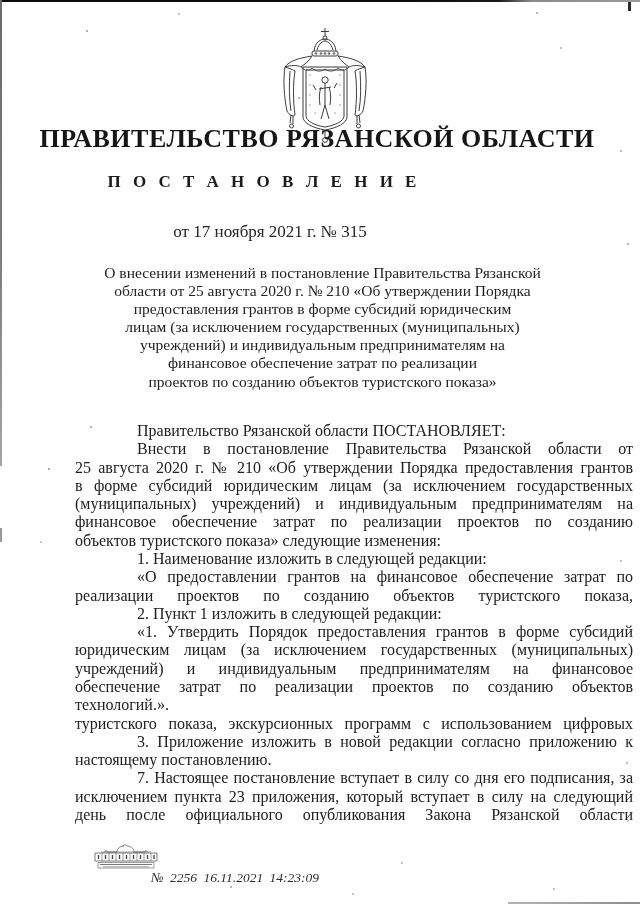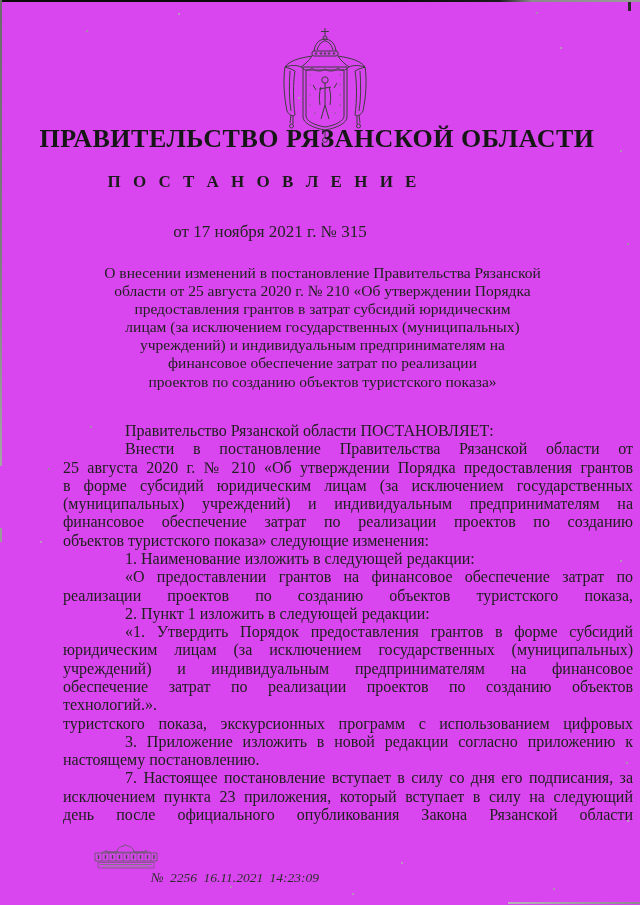--- a/index.html
+++ b/index.html
@@ -1,19 +1,19 @@
 <!DOCTYPE html>
 <html><head>
 <meta charset="utf-8">
 <style>
   html,body{margin:0;padding:0;background:#e8e8e8;}
   .page{
     position:relative;
     width:640px;height:905px;
-    background:#d946ef;
+    background:#ffffff;
     overflow:hidden;
     font-family:"Liberation Serif","DejaVu Serif",serif;
     color:#1f1f1f;
   }
   
   .edge-top{
     position:absolute;left:0;top:0;width:640px;height:2px;
     background:linear-gradient(to right,#0b0b0b 0%,#0b0b0b 62%,#1a1a1a 78%,#8a8a8a 83%,#9a9a9a 100%);
   }
   .edge-left{
@@ -48,21 +48,21 @@
   
   .doc-title{
     position:absolute;left:60px;top:264px;width:525px;
     text-align:center;font-size:15.5px;line-height:18.1px;color:#222;
   }
   
   .body-block{
     position:absolute;left:63px;top:422px;width:570px;
     font-size:16px;line-height:18.28px;color:#202020;
   }
-  .body-line{text-align:left;white-space:normal;}
+  .body-line{text-align:left;white-space:normal;margin-left:12px;}
   .body-line.stretch{text-align:justify;text-align-last:justify;}
   .body-line.indent{text-indent:62px;}
   
   .stamp{position:absolute;left:91px;top:844px;width:72px;height:28px;}
   .reg-line{
     position:absolute;left:151px;top:870px;
     font-style:italic;font-size:13.5px;color:#2e2e2e;word-spacing:3px;white-space:nowrap;
   }
   svg *{vector-effect:non-scaling-stroke;}
 </style>
@@ -138,21 +138,21 @@
     </svg>
   </div>
 
   <div class="org-name">ПРАВИТЕЛЬСТВО РЯЗАНСКОЙ ОБЛАСТИ</div>
   <div class="doc-type">П О С Т А Н О В Л Е Н И Е</div>
   <div class="date-line">от 17 ноября 2021 г. № 315</div>
 
   <div class="doc-title" id="title-block">
       <div class="title-line">О внесении изменений в постановление Правительства Рязанской</div>
       <div class="title-line">области от 25 августа 2020 г. № 210 «Об утверждении Порядка</div>
-      <div class="title-line">предоставления грантов в затрат субсидий юридическим</div>
+      <div class="title-line">предоставления грантов в форме субсидий юридическим</div>
       <div class="title-line">лицам (за исключением государственных (муниципальных)</div>
       <div class="title-line">учреждений) и индивидуальным предпринимателям на</div>
       <div class="title-line">финансовое обеспечение затрат по реализации</div>
       <div class="title-line">проектов по созданию объектов туристского показа»</div>
     </div>
 
   <div class="body-block" id="body-block">
       <div class="body-line indent">Правительство Рязанской области ПОСТАНОВЛЯЕТ:</div>
       <div class="body-line stretch indent">Внести в постановление Правительства Рязанской области от</div>
       <div class="body-line stretch">25 августа 2020 г. № 210 «Об утверждении Порядка предоставления грантов</div>

